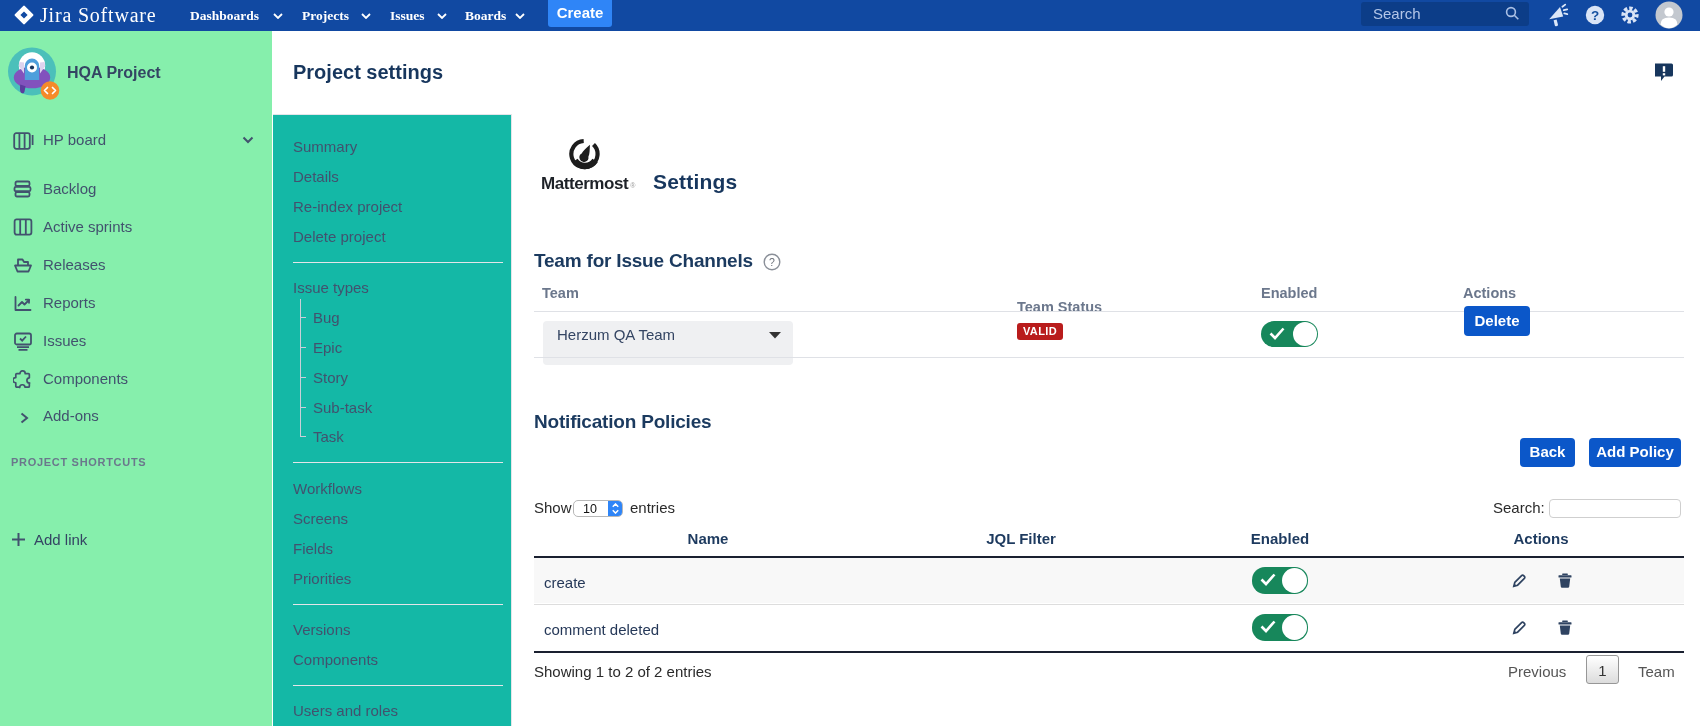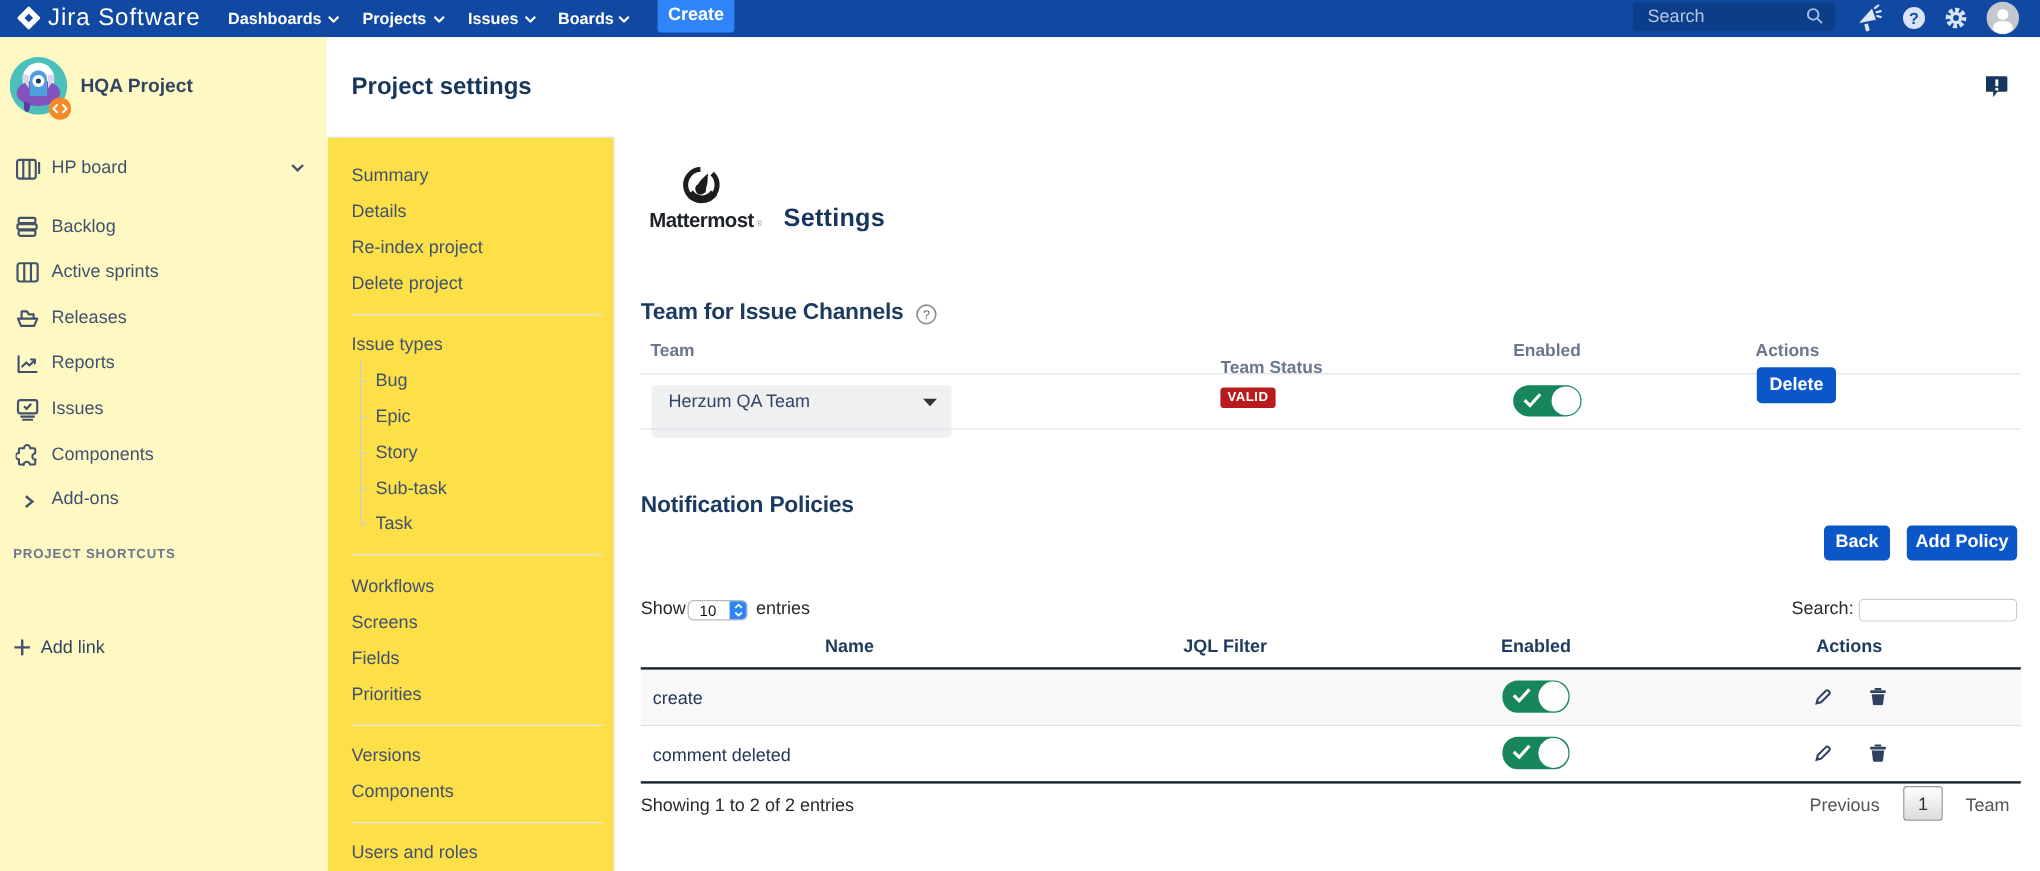--- a/index.html
+++ b/index.html
@@ -3,34 +3,34 @@
 <meta charset="utf-8">
 <style>
 * { margin:0; padding:0; box-sizing:border-box; }
 html,body { width:1700px; height:726px; overflow:hidden; background:#fff;
   font-family:"Liberation Sans", sans-serif; }
 #page { position:relative; width:1700px; height:726px; }
 .abs { position:absolute; }
 
 
 #topbar { position:absolute; left:0; top:0; width:1700px; height:31px; background:#1149a2; }
-.tnav { position:absolute; top:0; height:15px; line-height:31px; color:#fff; font-size:13.5px; font-weight:700; }
+.tnav { position:absolute; top:0; height:15px; line-height:31px; color:#fff; font-size:13.5px; font-weight:700;font-family:Liberation Serif, serif; }
 #createbtn { position:absolute; left:548px; top:0; width:64px; height:27px; background:#2f85f7;
   border-radius:0 0 3px 3px; color:#fff; font-size:15px; font-weight:700; text-align:center; line-height:26px; }
 #searchbox { position:absolute; left:1361px; top:2px; width:168px; height:24px; background:#0c3d88;
   border-radius:3px; color:#b3c6e8; font-size:15px; line-height:24px; padding-left:12px; }
 
 
-#sidebar { position:absolute; left:0; top:31px; width:272px; height:695px; background:#fef9c3; }
+#sidebar { position:absolute; left:0; top:31px; width:272px; height:695px; background:#86efac; }
 .sideitem { position:absolute; left:43px; font-size:15px; color:#42526e; }
 .sideicon { position:absolute; left:13px; }
 
 
 #pagehead { position:absolute; left:273px; top:31px; width:1427px; height:83px; background:#fff; }
-#settcol { position:absolute; left:273px; top:114px; width:239px; height:612px; background:#fde047;
+#settcol { position:absolute; left:273px; top:114px; width:239px; height:612px; background:#14b8a6;
   border-right:1px solid #e3e5e9; border-top:1px solid #e3e5e9; }
 .mitem { position:absolute; left:20px; font-size:15px; color:#42526e; white-space:nowrap; }
 .mdiv { position:absolute; left:20px; width:210px; border-top:1px solid #e3e5e9; }
 
 
 #content { position:absolute; left:513px; top:114px; width:1187px; height:612px; background:#fff; }
 .h2 { position:absolute; font-size:19px; letter-spacing:-0.2px; font-weight:700; color:#1b3a5f; white-space:nowrap; }
 .btn { position:absolute; background:#0b57c9; border-radius:4px; color:#fff; font-size:15px;
   font-weight:700; text-align:center; }
 .toggle { position:absolute; width:57px; height:26px; border-radius:13px; background:#17875b; }

